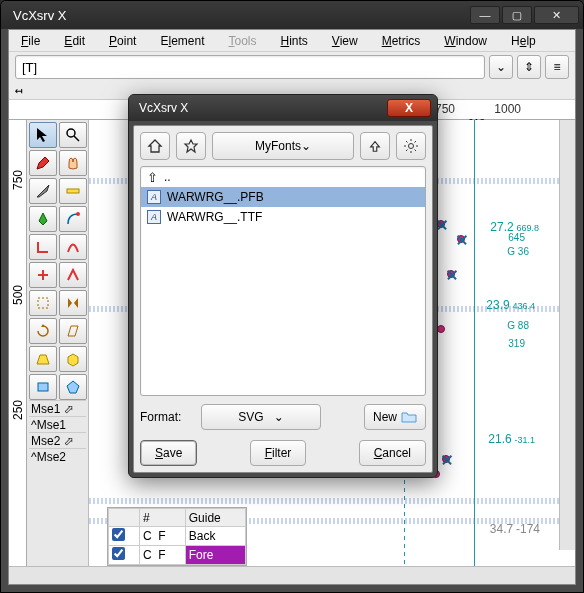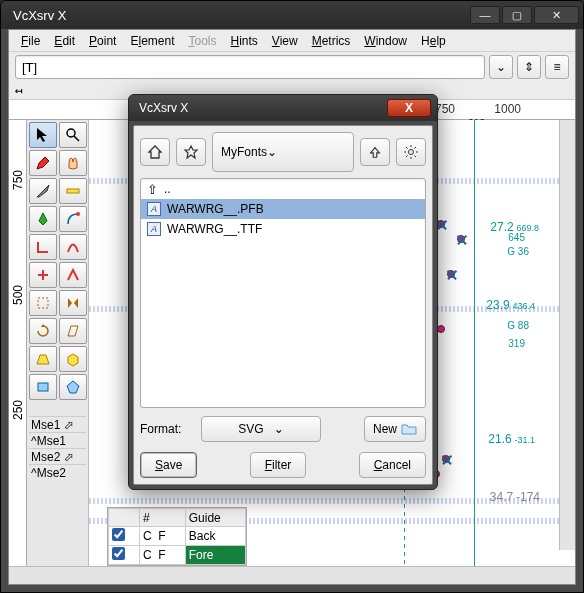--- a/index.html
+++ b/index.html
@@ -9,21 +9,21 @@
 .outer-window { position: absolute; top: 0; left: 0; right: 0; bottom: 0; background: #4a4a4a; border: 1px solid #000; border-radius: 6px 6px 0 0; }
 .outer-titlebar { height: 28px; background: linear-gradient(#3a3a3a,#2a2a2a); display: flex; align-items: center; padding: 0 4px; border-radius: 6px 6px 0 0; }
 .outer-title { color: #fff; font-size: 13px; flex: 1; padding-left: 8px; }
 .win-btns { display: flex; gap: 2px; }
 .win-btn { width: 30px; height: 18px; background: #444; border: 1px solid #222; color: #eee; display: flex; align-items: center; justify-content: center; font-size: 11px; border-radius: 2px; cursor: pointer; }
 .win-btn.close { width: 45px; }
 
 .outer-body { position: absolute; top: 28px; left: 7px; right: 7px; bottom: 7px; background: #ececec; border: 1px solid #888; }
 
 
-.menubar { height: 22px; display: flex; align-items: center; padding: 0 6px; gap: 2px; background: #ececec; border-bottom: 1px solid #d0d0d0; }
+.menubar { height: 22px; display: flex; align-items: center; padding: 0 6px; gap: 12px; background: #ececec; border-bottom: 1px solid #d0d0d0; }
 .menubar span { padding: 2px 6px; cursor: pointer; letter-spacing: 0; }
 .menubar span.disabled { color: #9a9a9a; }
 .menubar span u { text-decoration: underline; }
 
 
 .input-row { height: 30px; display: flex; align-items: center; padding: 3px 6px; gap: 4px; }
 .glyph-input { flex: 1; height: 24px; border: 1px solid #aaa; border-radius: 3px; box-shadow: inset 0 1px 2px rgba(0,0,0,.1); padding: 0 6px; font-size: 13px; background: #fff; }
 .small-btn { width: 24px; height: 24px; border: 1px solid #aaa; background: linear-gradient(#fdfdfd,#e8e8e8); border-radius: 3px; display: flex; align-items: center; justify-content: center; cursor: pointer; }
 
 
@@ -39,59 +39,59 @@
 
 .main-area { position: absolute; top: 90px; left: 0; right: 0; bottom: 18px; display: flex; }
 .vruler { width: 18px; background: #fff; border-right: 1px solid #aaa; position: relative; font-size: 9px; }
 .vruler span { position: absolute; left: 2px; writing-mode: vertical-rl; transform: rotate(180deg); }
 
 .toolbox { width: 62px; background: #e8e8e8; border-right: 1px solid #bbb; padding: 2px; }
 .tool-grid { display: grid; grid-template-columns: 28px 28px; gap: 2px; }
 .tool { height: 26px; border: 1px solid #999; background: linear-gradient(#fefefe,#e4e4e4); border-radius: 2px; display: flex; align-items: center; justify-content: center; font-size: 14px; cursor: pointer; }
 .tool.sel { background: linear-gradient(#d8e8f8,#b8d0e8); border-color: #6a8ab0; }
 .tool svg { width: 16px; height: 16px; }
-.mouse-rows { margin-top: 16px; font-size: 10px; }
+.mouse-rows { margin-top: 0; font-size: 10px; }
 .mouse-rows div { height: 16px; display: flex; align-items: center; padding-left: 2px; border-top: 1px solid #ccc; }
 
 .canvas { flex: 1; background: #fff; position: relative; overflow: hidden; }
 .hband { position: absolute; left: 0; right: 0; height: 6px; background: repeating-linear-gradient(90deg,#c8d4f0 0,#c8d4f0 2px,#fff 2px,#fff 4px); }
 .hb1 { top: 58px; } .hb2 { top: 186px; } .hb3 { top: 378px; } .hb4 { top: 398px; }
 .vline { position: absolute; top: 0; bottom: 0; width: 1px; background: #29a; }
 .vline.dash { background: repeating-linear-gradient(#29a 0,#29a 4px,transparent 4px,transparent 8px); }
 .node { position: absolute; width: 8px; height: 8px; border-radius: 50%; background: #d42a7a; border: 1px solid #7a1a4a; }
 .node.x::before, .node.x::after { content:""; position:absolute; width:12px; height:1.5px; background:#1a6a9a; top:3px; left:-2px; }
 .node.x::before { transform: rotate(45deg);} .node.x::after{ transform: rotate(-45deg);}
 .annot { position: absolute; font-size: 10px; color: #0a9a9a; white-space: nowrap; text-align: center; }
-.annot.gray { color: #888; }
+.annot.gray { color: #888; margin-top: 32px; }
 
 
 .layers { position: absolute; left: 18px; bottom: 0; width: 140px; background: #fff; border: 1px solid #aaa; font-size: 11px; }
 .layers table { width: 100%; border-collapse: collapse; }
 .layers td, .layers th { border: 1px solid #ccc; padding: 1px 3px; text-align: left; height: 18px; }
 .layers th { background: #eee; font-weight: normal; }
-.layers .sel td:last-child { background: #15803d; color: #fff; }
+.layers .sel td:last-child { background: #a21caf; color: #fff; }
 .layers input[type=checkbox]{ accent-color: #2a5aa8; }
 
 
 .hscroll { position: absolute; left: 80px; right: 16px; bottom: 0; height: 16px; background: #e4e4e4; border: 1px solid #bbb; border-radius: 8px; }
 .hscroll .thumb { position: absolute; left: 4px; top: 2px; width: 140px; height: 10px; background: #bcbcbc; border-radius: 6px; }
 .vscroll { position: absolute; right: 0; top: 0; bottom: 16px; width: 16px; background: #e4e4e4; border-left: 1px solid #bbb; }
 
 
 .statusbar { position: absolute; left: 0; right: 0; bottom: 0; height: 18px; background: #e4e4e4; border-top: 1px solid #bbb; }
 
 
 .dialog { position: absolute; left: 128px; top: 94px; width: 310px; background: #4a4a4a; border: 1px solid #222; border-radius: 6px; box-shadow: 0 6px 24px rgba(0,0,0,.5); }
 .dlg-titlebar { height: 26px; background: linear-gradient(#494949,#2e2e2e); display: flex; align-items: center; padding: 0 6px; border-radius: 6px 6px 0 0; }
 .dlg-title { color: #fff; flex: 1; font-size: 12px; padding-left: 4px; }
 .dlg-close { width: 44px; height: 18px; background: linear-gradient(#e06040,#b03018); border: 1px solid #701000; border-radius: 3px; color: #fff; display: flex; align-items: center; justify-content: center; font-weight: bold; cursor: pointer; }
 .dlg-body { margin: 4px; background: #ececec; border: 1px solid #888; border-radius: 2px; padding: 6px; }
 .dlg-toolbar { display: flex; gap: 6px; align-items: center; margin-bottom: 6px; }
 .dlg-btn { height: 28px; min-width: 30px; border: 1px solid #aaa; background: linear-gradient(#fdfdfd,#e6e6e6); border-radius: 4px; display: flex; align-items: center; justify-content: center; cursor: pointer; padding: 0 6px; }
-.dlg-combo { flex: 1; height: 40px; border: 1px solid #aaa; background: linear-gradient(#fdfdfd,#e6e6e6); border-radius: 4px; display: flex; align-items: center; justify-content: flex-start; padding: 1px 8px; cursor: pointer; }
+.dlg-combo { flex: 1; height: 28px; border: 1px solid #aaa; background: linear-gradient(#fdfdfd,#e6e6e6); border-radius: 4px; display: flex; align-items: center; justify-content: center; padding: 1px 8px; cursor: pointer; }
 .file-list { height: 230px; background: #fff; border: 1px solid #aaa; border-radius: 3px; box-shadow: inset 0 1px 2px rgba(0,0,0,.08); overflow: hidden; }
 .file-row { height: 20px; display: flex; align-items: center; padding: 0 6px; gap: 6px; font-size: 12px; cursor: pointer; }
 .file-row.sel { background: #93b5dd; }
 .file-icon { width: 14px; height: 14px; border: 1px solid #4a6aa8; display: flex; align-items: center; justify-content: center; font-size: 9px; font-style: italic; color: #2a4a88; background: #eaf0fa; }
 .file-icon.blank { background: #fff; border-color: #aaa; color: transparent; }
 .up-icon { font-size: 13px; }
 .filename-input { width: 100%; height: 26px; margin-top: 6px; border: 1px solid #aaa; border-radius: 3px; box-shadow: inset 0 1px 2px rgba(0,0,0,.1); padding: 0 6px; background: #fff; }
 .dlg-row2 { display: flex; align-items: center; margin-top: 8px; gap: 6px; }
 .dlg-row2 .lbl { width: 55px; }
 .fmt-combo { width: 120px; height: 26px; border: 1px solid #aaa; background: linear-gradient(#fdfdfd,#e6e6e6); border-radius: 4px; display: flex; align-items: center; justify-content: center; gap: 10px; cursor: pointer; }

